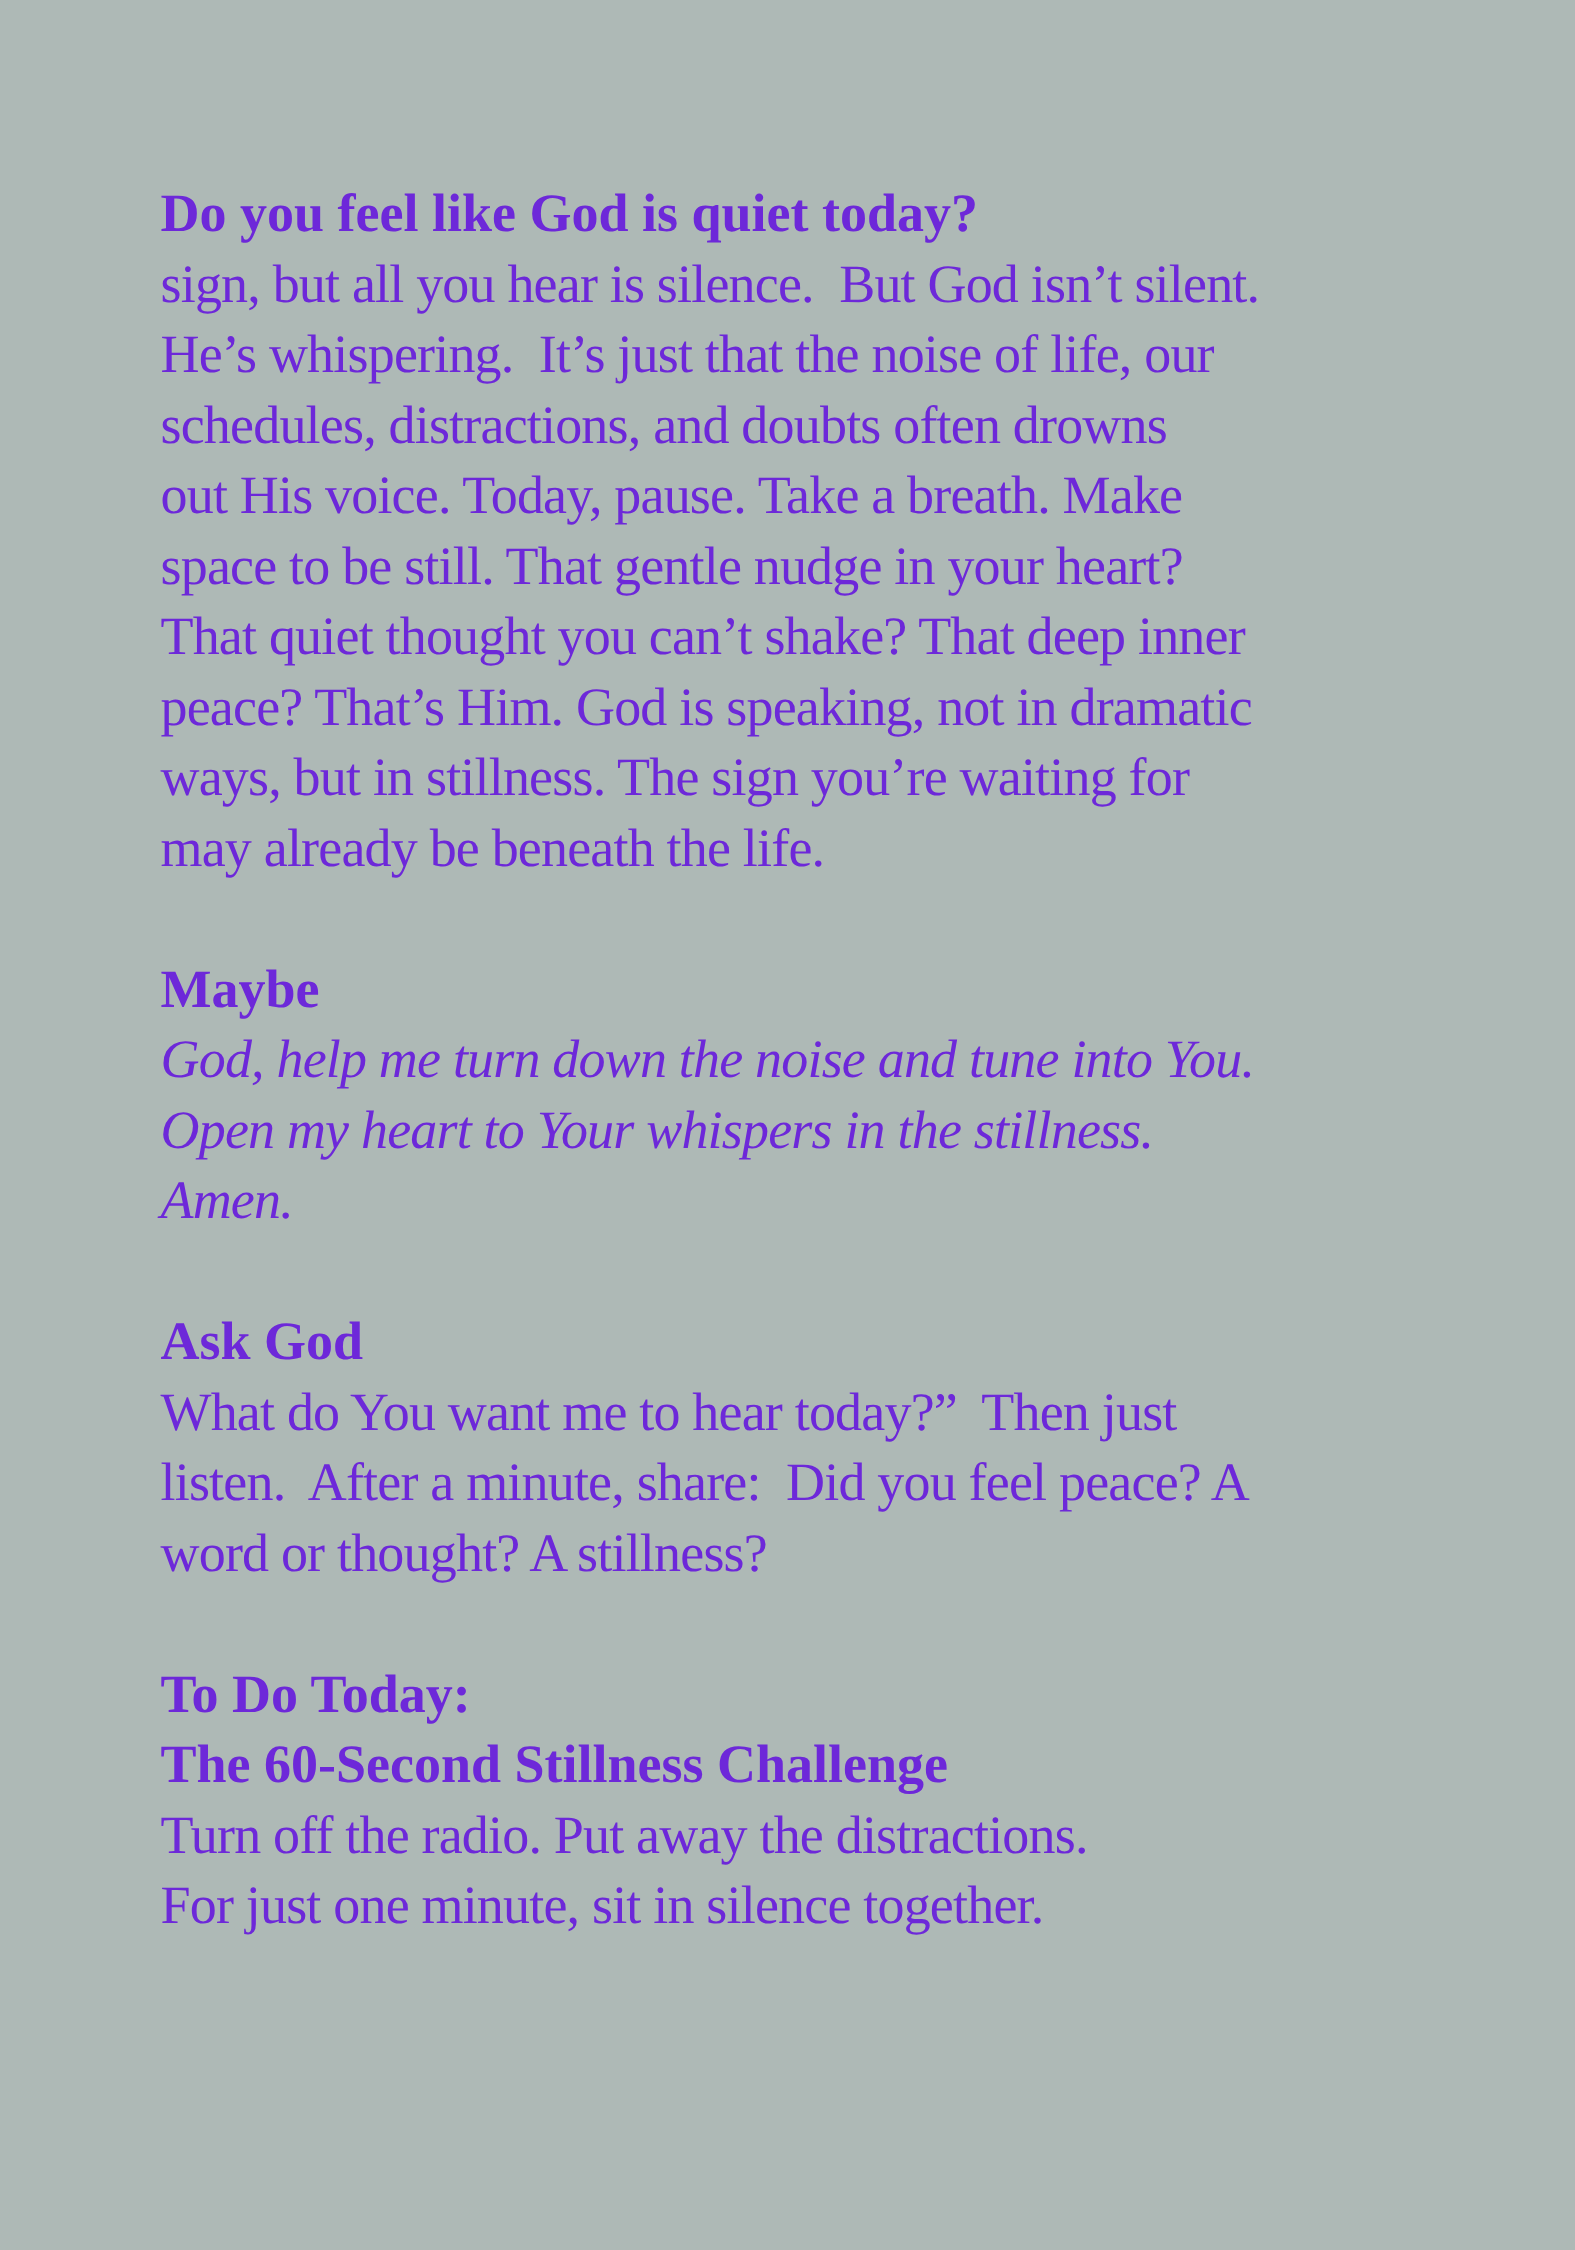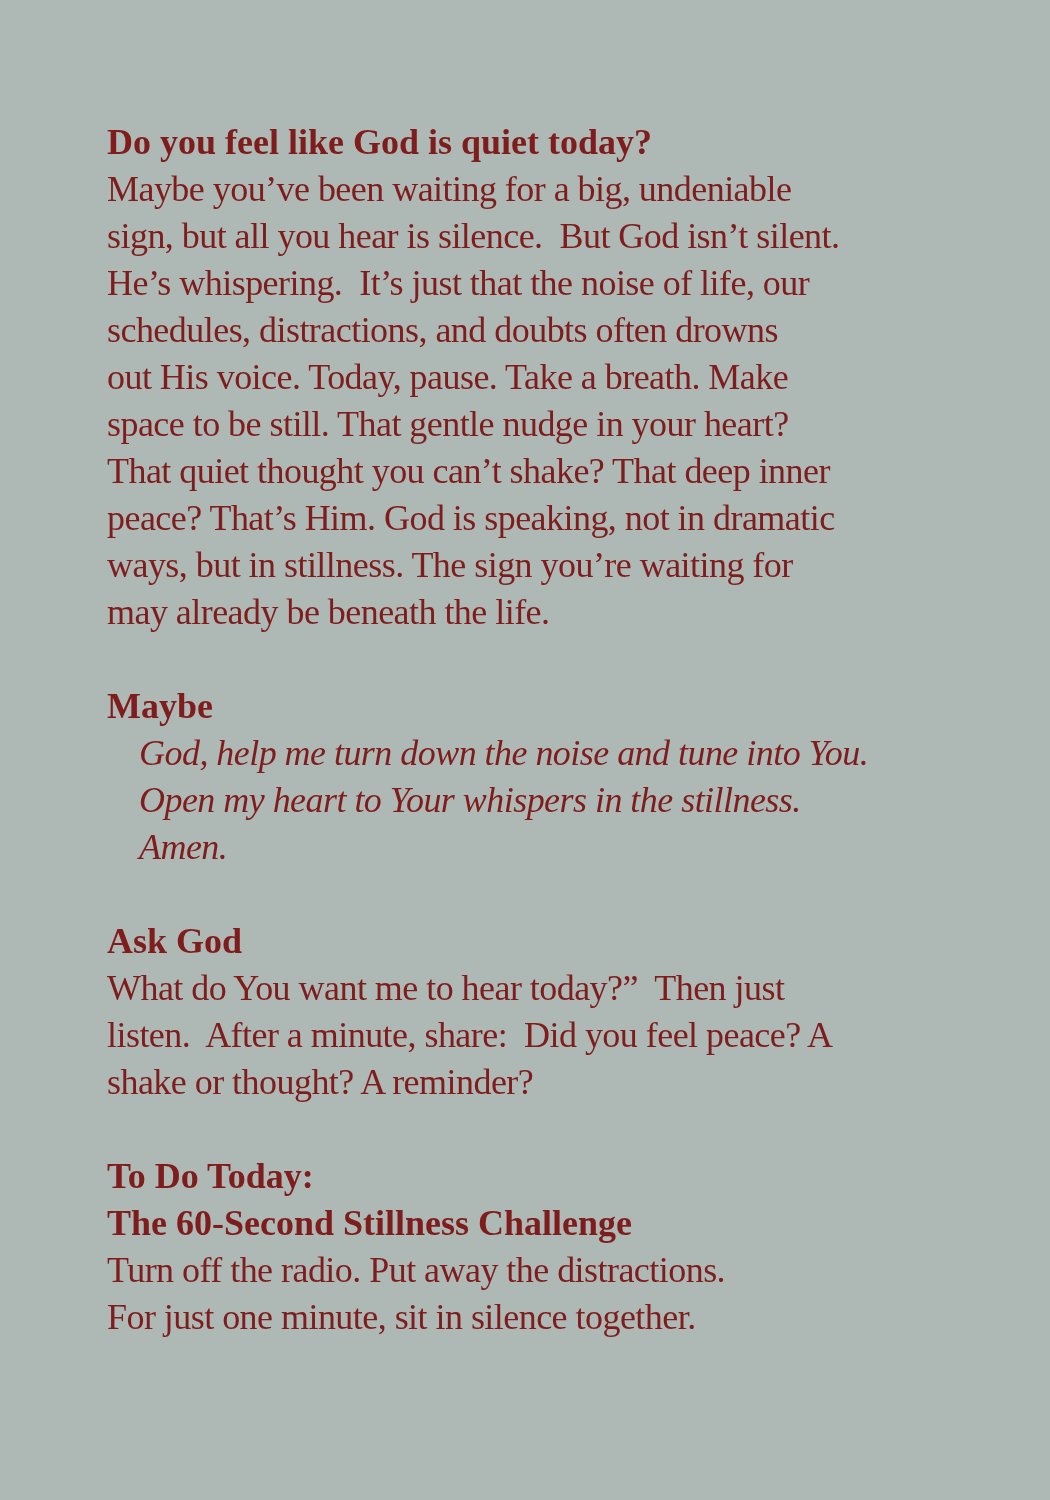--- a/index.html
+++ b/index.html
@@ -25,41 +25,39 @@
   }
   .section:last-child {
     margin-bottom: 0;
   }
   .line {
     margin: 0;
     padding: 0;
     font-size: 36px;
     line-height: 47px;
     letter-spacing: -0.015em;
-    color: #7f1d1d;
+    color: #6d28d9;
     white-space: pre;
     font-weight: normal;
   }
   .heading {
     font-weight: bold;
     letter-spacing: 0;
   }
   .italic {
     font-style: italic;
-    margin-left: 32px;
   }
 </style>
 </head>
 <body>
 
 <main class="content">
 
   <section class="section">
     <h1 class="line heading">Do you feel like God is quiet today?</h1>
-    <p class="line">Maybe you’ve been waiting for a big, undeniable</p>
     <p class="line">sign, but all you hear is silence.  But God isn’t silent.</p>
     <p class="line">He’s whispering.  It’s just that the noise of life, our</p>
     <p class="line">schedules, distractions, and doubts often drowns</p>
     <p class="line">out His voice. Today, pause. Take a breath. Make</p>
     <p class="line">space to be still. That gentle nudge in your heart?</p>
     <p class="line">That quiet thought you can’t shake? That deep inner</p>
     <p class="line">peace? That’s Him. God is speaking, not in dramatic</p>
     <p class="line">ways, but in stillness. The sign you’re waiting for</p>
     <p class="line">may already be beneath the life.</p>
   </section>
@@ -68,21 +66,21 @@
     <h2 class="line heading">Maybe</h2>
     <p class="line italic">God, help me turn down the noise and tune into You.</p>
     <p class="line italic">Open my heart to Your whispers in the stillness.</p>
     <p class="line italic">Amen.</p>
   </section>
 
   <section class="section">
     <h2 class="line heading">Ask God</h2>
     <p class="line">What do You want me to hear today?”  Then just</p>
     <p class="line">listen.  After a minute, share:  Did you feel peace? A</p>
-    <p class="line">shake or thought? A reminder?</p>
+    <p class="line">word or thought? A stillness?</p>
   </section>
 
   <section class="section">
     <h2 class="line heading">To Do Today:</h2>
     <h2 class="line heading">The 60-Second Stillness Challenge</h2>
     <p class="line">Turn off the radio. Put away the distractions.</p>
     <p class="line">For just one minute, sit in silence together.</p>
   </section>
 
 </main>

